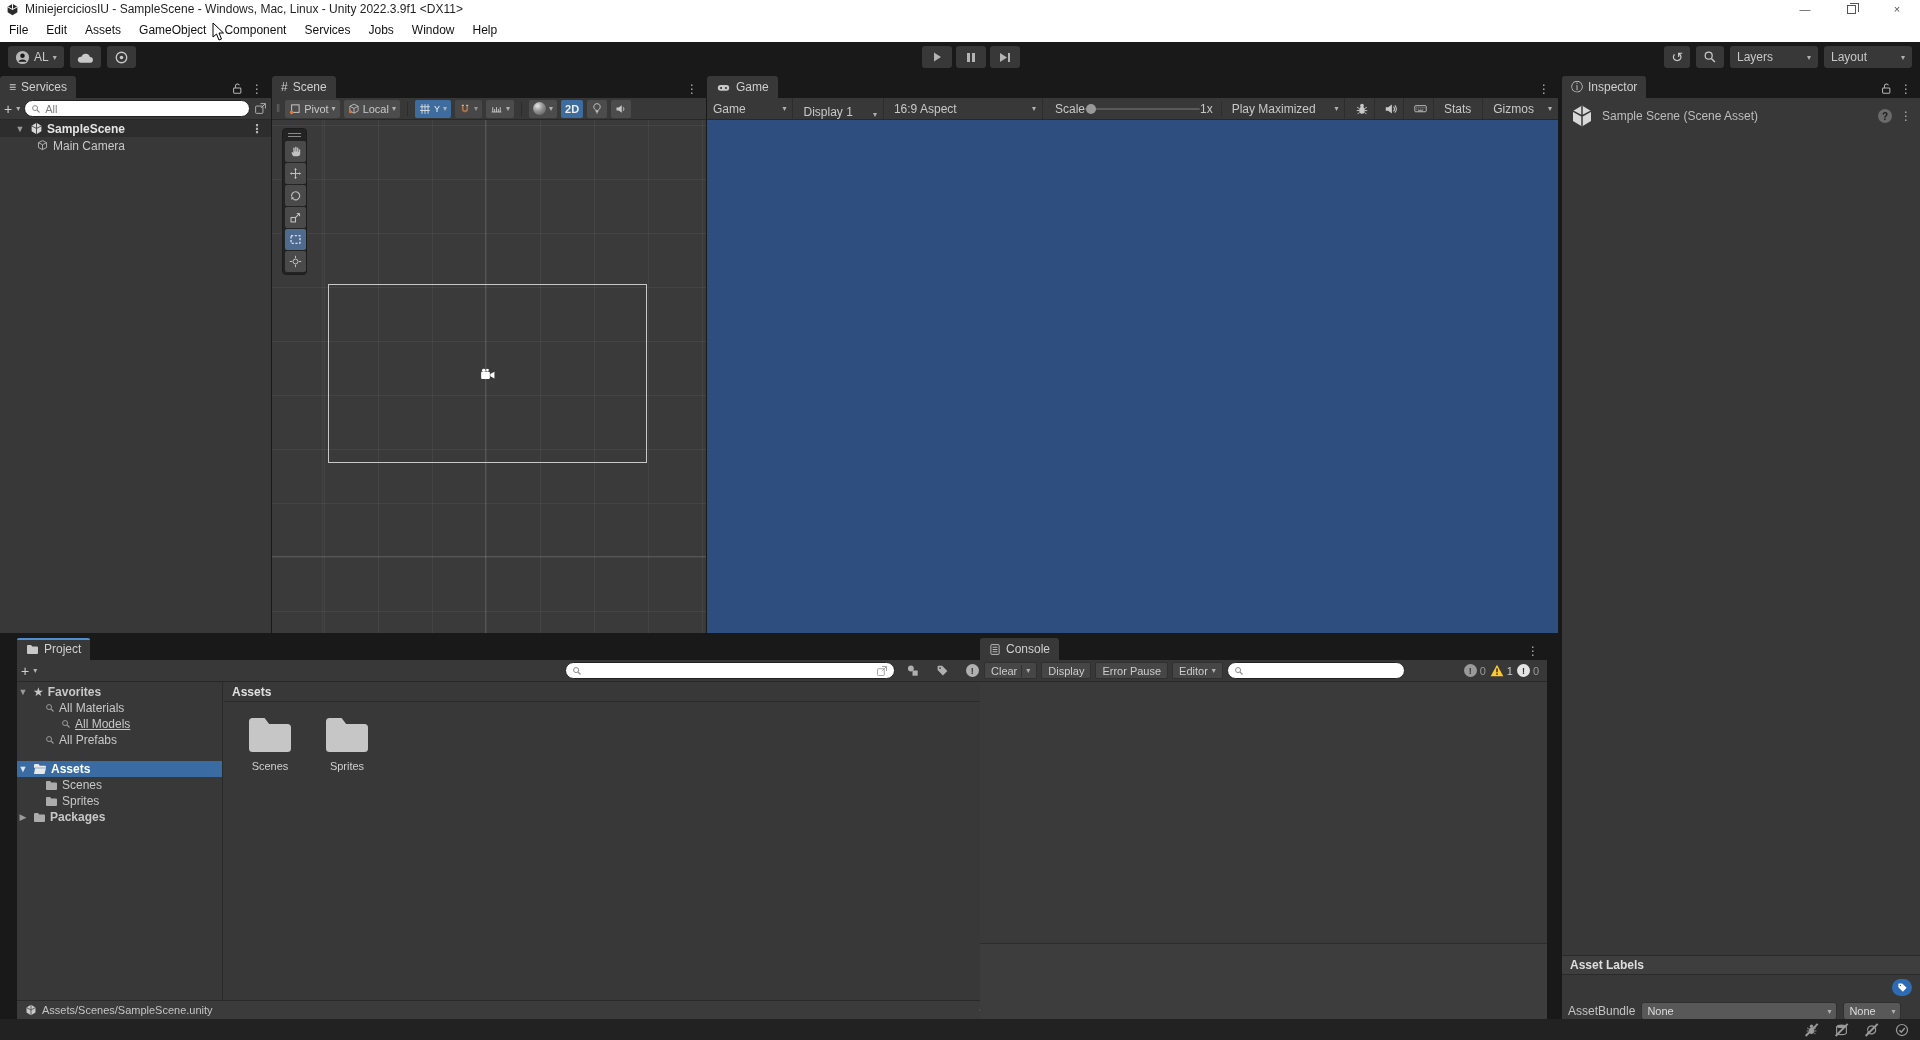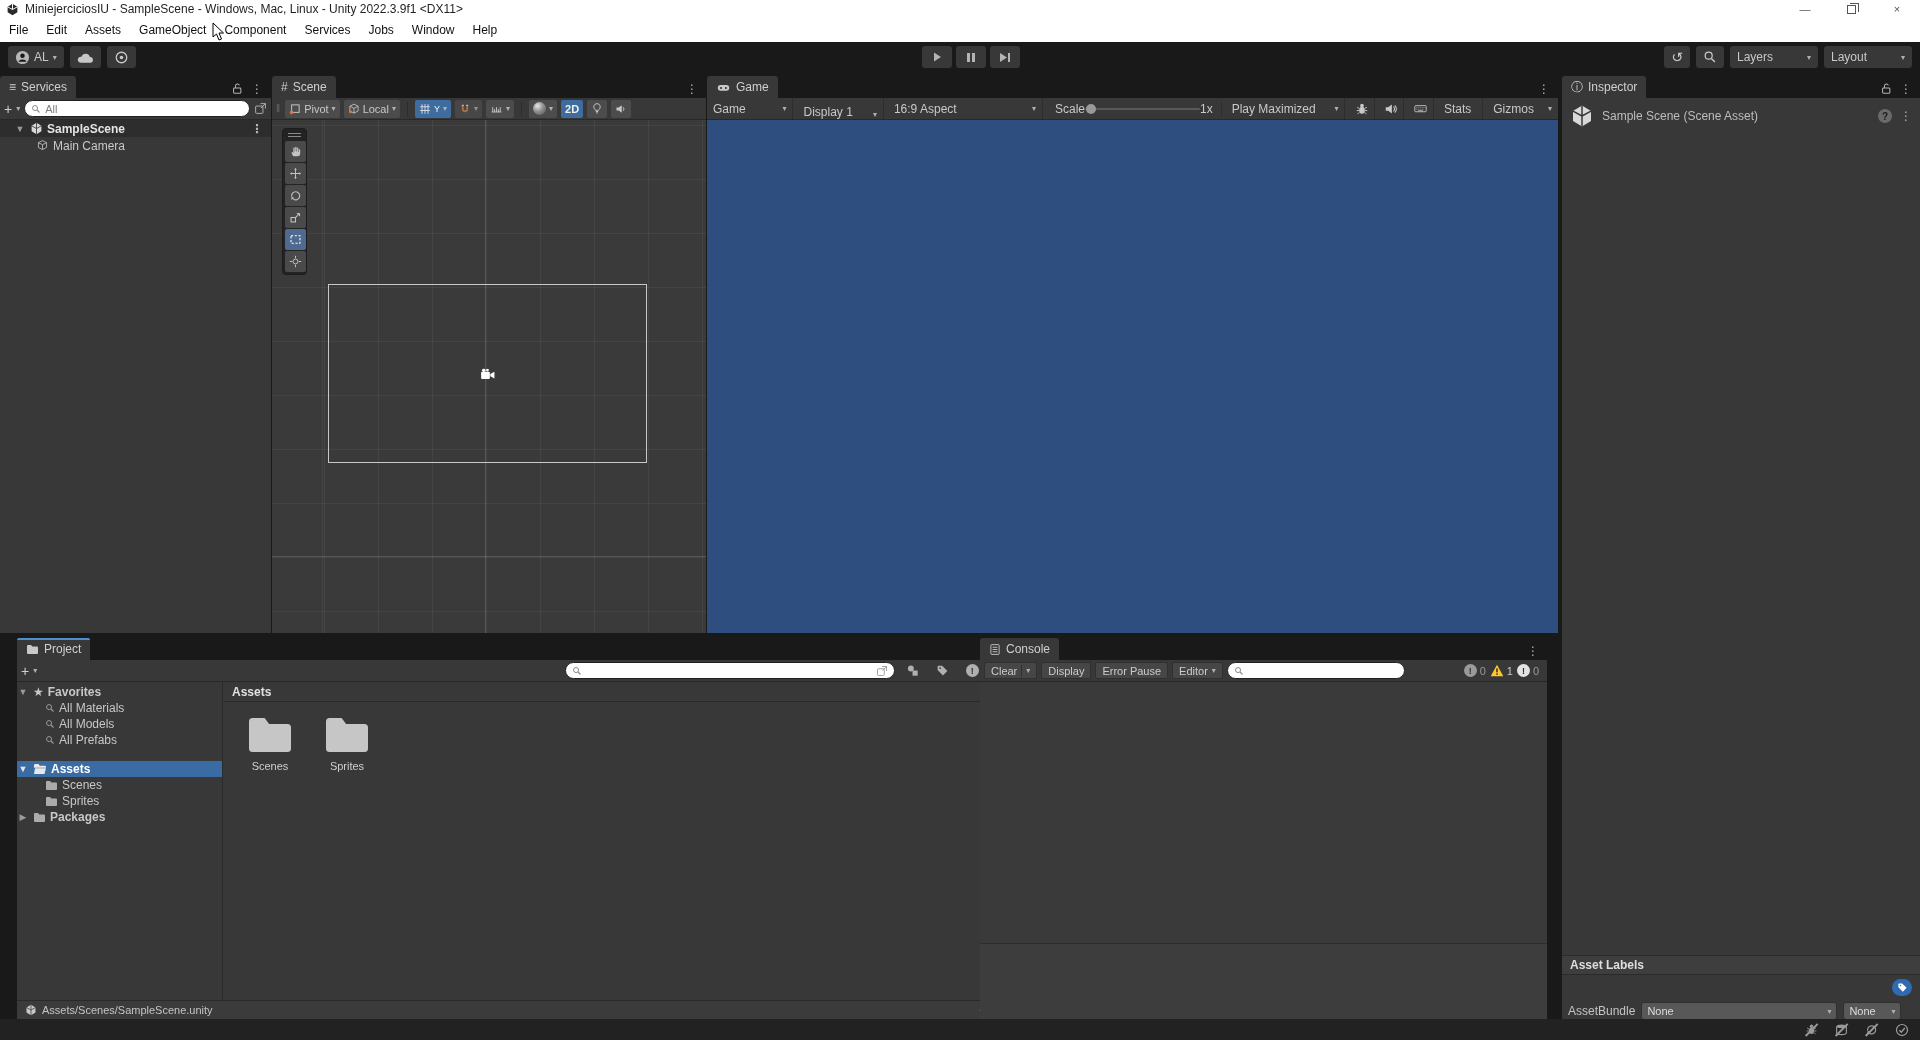--- a/index.html
+++ b/index.html
@@ -549,21 +549,21 @@
       <span style="color:#c8c8c8;font-size:12px;">★</span>
       <b>Favorites</b>
     </div>
     <div class="t-row" style="padding-left:28px;">
       <svg width="10" height="10" viewBox="0 0 16 16">
           <circle cx="6.5" cy="6.5" r="4" fill="none" stroke="#9a9a9a" stroke-width="1.6"></circle>
           <path d="M9.6 9.6 L13.6 13.6" stroke="#9a9a9a" stroke-width="1.8"></path>
         </svg>
       <span>All Materials</span>
     </div>
-    <div class="t-row" style="padding-left:28px;">
+    <div class="t-row" style="padding-left:44px;text-decoration:underline;">
       <svg width="10" height="10" viewBox="0 0 16 16">
           <circle cx="6.5" cy="6.5" r="4" fill="none" stroke="#9a9a9a" stroke-width="1.6"></circle>
           <path d="M9.6 9.6 L13.6 13.6" stroke="#9a9a9a" stroke-width="1.8"></path>
         </svg>
       <span>All Models</span>
     </div>
     <div class="t-row" style="padding-left:28px;">
       <svg width="10" height="10" viewBox="0 0 16 16">
           <circle cx="6.5" cy="6.5" r="4" fill="none" stroke="#9a9a9a" stroke-width="1.6"></circle>
           <path d="M9.6 9.6 L13.6 13.6" stroke="#9a9a9a" stroke-width="1.8"></path>

